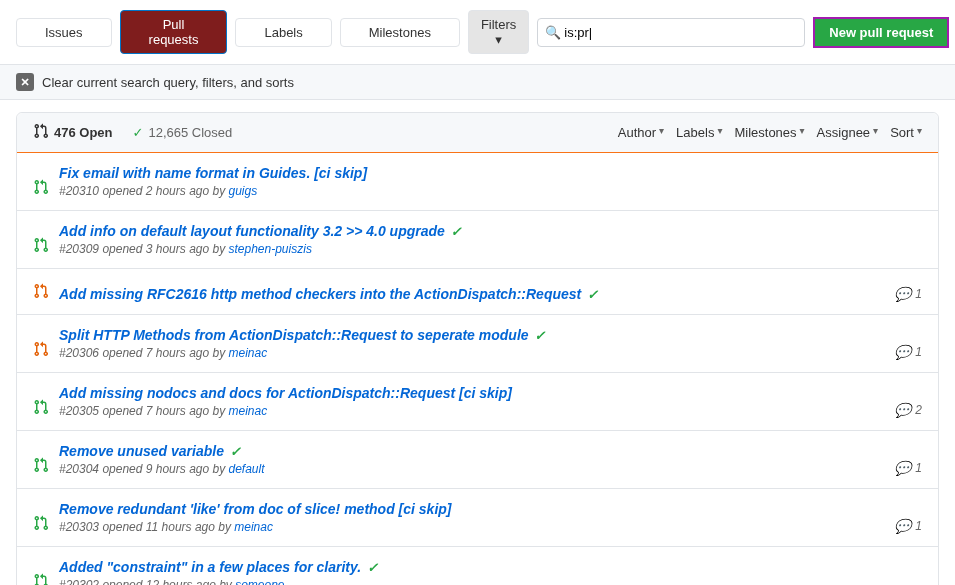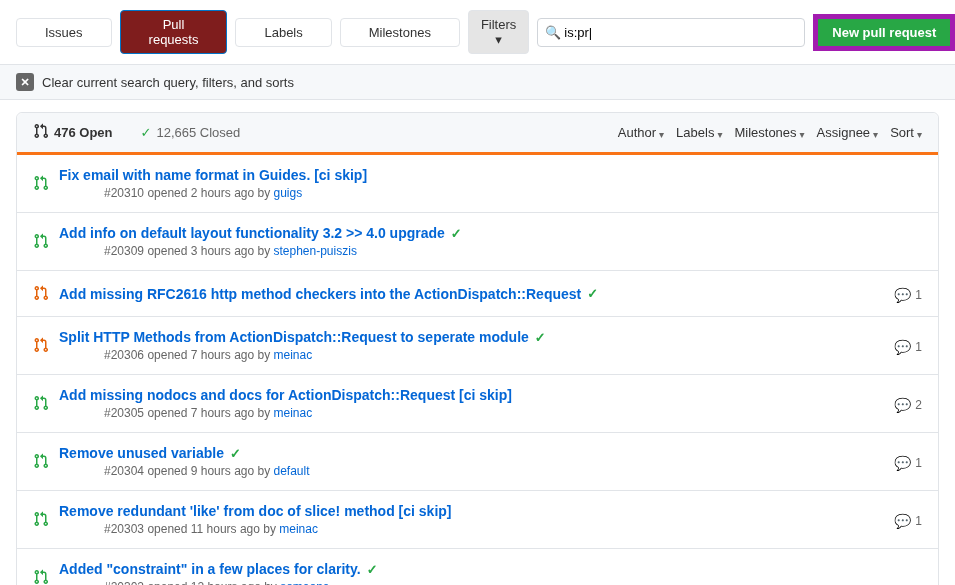--- a/index.html
+++ b/index.html
@@ -56,21 +56,21 @@
       border-radius: 4px;
       font-size: 13px;
       width: 268px;
       outline: none;
     }
 
     .new-pr-btn {
       padding: 6px 14px;
       background: #28a745;
       color: #fff;
-      border: 5px solid #a21caf;
+      border: 2px solid #a21caf;
       border-radius: 0;
       cursor: pointer;
       font-size: 13px;
       font-weight: 600;
       white-space: nowrap;
     }
 
     .clear-bar {
       display: flex;
       align-items: center;
@@ -101,23 +101,23 @@
       border: 1px solid #e1e4e8;
       border-radius: 6px;
       margin: 12px 16px;
     }
 
     .list-header {
       display: flex;
       align-items: center;
       padding: 10px 16px;
       background: #f6f8fa;
-      border-bottom: 3px solid #f97316;
+      border-bottom: 1px solid #f97316;
       border-radius: 6px 6px 0 0;
-      gap: 28px;
+      gap: 20px;
     }
 
     .open-count {
       display: flex;
       align-items: center;
       gap: 5px;
       font-size: 13px;
       font-weight: 600;
     }
     .closed-count {
@@ -134,31 +134,32 @@
       gap: 12px;
       margin-left: auto;
     }
     .header-filter-btn {
       background: none;
       border: none;
       font-size: 13px;
       cursor: pointer;
       color: #333;
       display: flex;
+      align-items: flex-start;
+      gap: 3px;
+    }
+    .caret { font-size: 10px; color: #666; }
+
+    .pr-item {
+      display: flex;
       align-items: flex-end;
-      gap: 3px;
-    }
-    .caret { font-size: 10px; color: #666; }
-
-    .pr-item {
-      display: flex;
-      align-items: center;
       padding: 12px 16px;
       border-bottom: 1px solid #e1e4e8;
       gap: 10px;
+      font-style: italic;
     }
     .pr-item:last-child { border-bottom: none; }
 
     .pr-icon {
       margin-top: 2px;
       flex-shrink: 0;
     }
     .pr-icon svg { width: 16px; height: 16px; }
 
     .pr-content { flex: 1; }
@@ -169,21 +170,20 @@
       cursor: pointer;
       display: flex;
       align-items: center;
       gap: 6px;
       flex-wrap: wrap;
     }
     .pr-meta {
       font-size: 12px;
       color: #666;
       margin-top: 3px;
-      margin-left: 45px;
     }
     .pr-meta a { color: #0366d6; text-decoration: none; }
 
     .pr-right {
       display: flex;
       align-items: center;
       gap: 8px;
       flex-shrink: 0;
       margin-top: 2px;
     }

